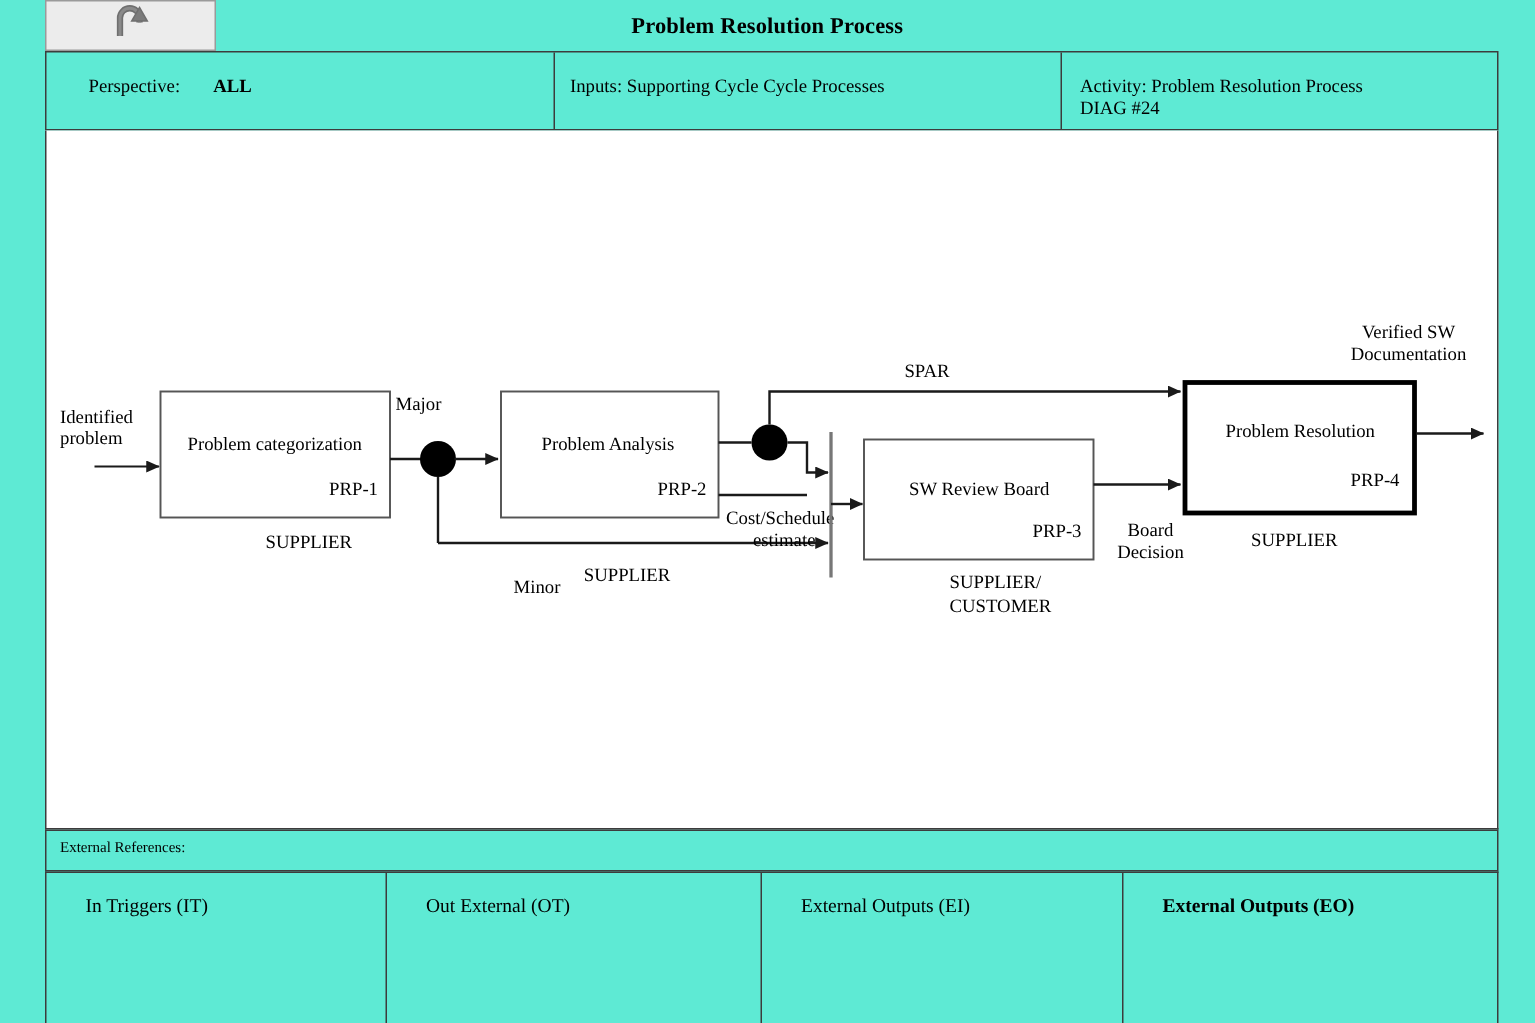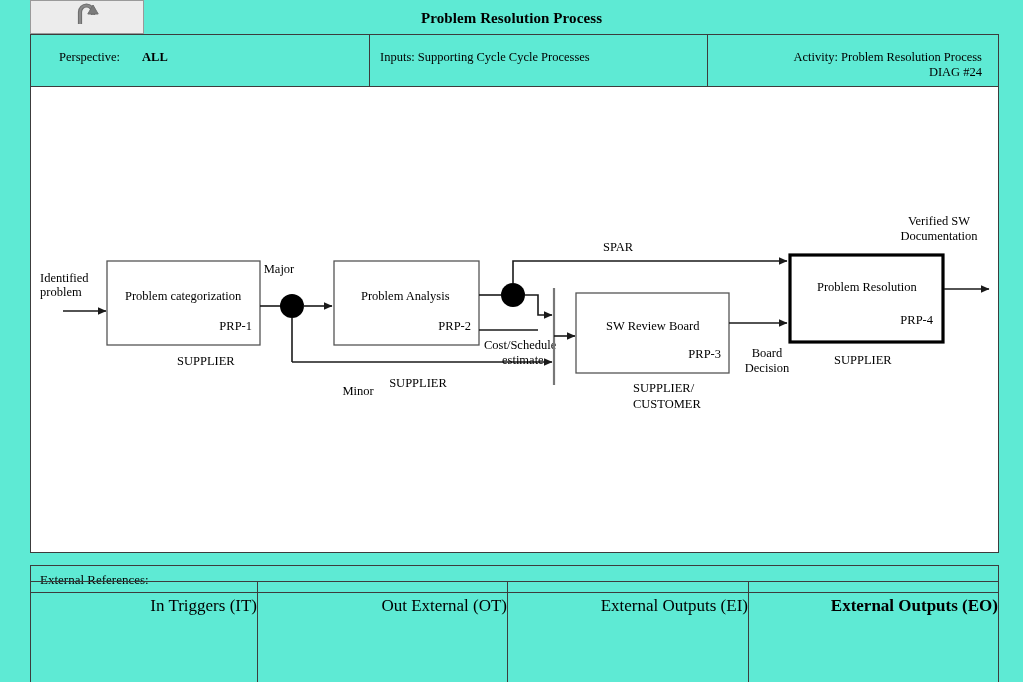--- a/index.html
+++ b/index.html
@@ -57,21 +57,21 @@
     display: flex;
   }
   .hdr-cell {
     box-sizing: border-box;
     padding: 9px 12px 0 12px;
     font-size: 12.5px;
     line-height: 15px;
   }
   .hdr-cell.c1 { width: 339px; border-right: 1px solid #3c3c3c; padding-left: 28px; padding-top: 15px;}
   .hdr-cell.c2 { width: 338px; border-right: 1px solid #3c3c3c; padding-left: 10px; padding-top: 15px;}
-  .hdr-cell.c3 { width: 290px; text-align: right; padding-right: 16px; padding-top: 15px;}
+  .hdr-cell.c3 { width: 290px; text-align: left; padding-right: 16px; padding-top: 15px;}
   .b { font-weight: normal; }
   .persp-val { font-weight: bold; margin-left: 22px; }
 
   
   .canvas {
     position: absolute;
     left: 30px;
     top: 87px;
     width: 969px;
     height: 466px;
@@ -85,42 +85,40 @@
   
   .extref {
     position: absolute;
     left: 30px;
     top: 553px;
     width: 969px;
     height: 28px;
     border: 1px solid #3c3c3c;
     border-top: 1px solid #3c3c3c;
     box-sizing: border-box;
-    font-size: 13px;
+    font-size: 10px;
     padding: 6px 0 0 9px;
-    margin-top: 12px;
   }
   .trig-row {
     position: absolute;
     left: 30px;
     top: 581px;
     width: 969px;
     height: 101px;
     border-left: 1px solid #3c3c3c;
     border-right: 1px solid #3c3c3c;
     border-top: 1px solid #3c3c3c;
     box-sizing: border-box;
     display: flex;
   }
   .trig-cell {
     box-sizing: border-box;
     padding: 14px 0 0 26px;
-    font-size: 17px;
+    font-size: 13px;
     border-right: 1px solid #3c3c3c;
-    text-align: right;
   }
   .trig-cell:last-child { border-right: none; }
   .tc0 { width: 227px; }
   .tc1 { width: 250px; }
   .tc2 { width: 241px; }
   .tc3 { width: 249px; font-weight: bold; }
 
   
   .dg { font-family: "Liberation Serif", "DejaVu Serif", serif; font-size: 12.5px; fill: #000; }
 </style>

